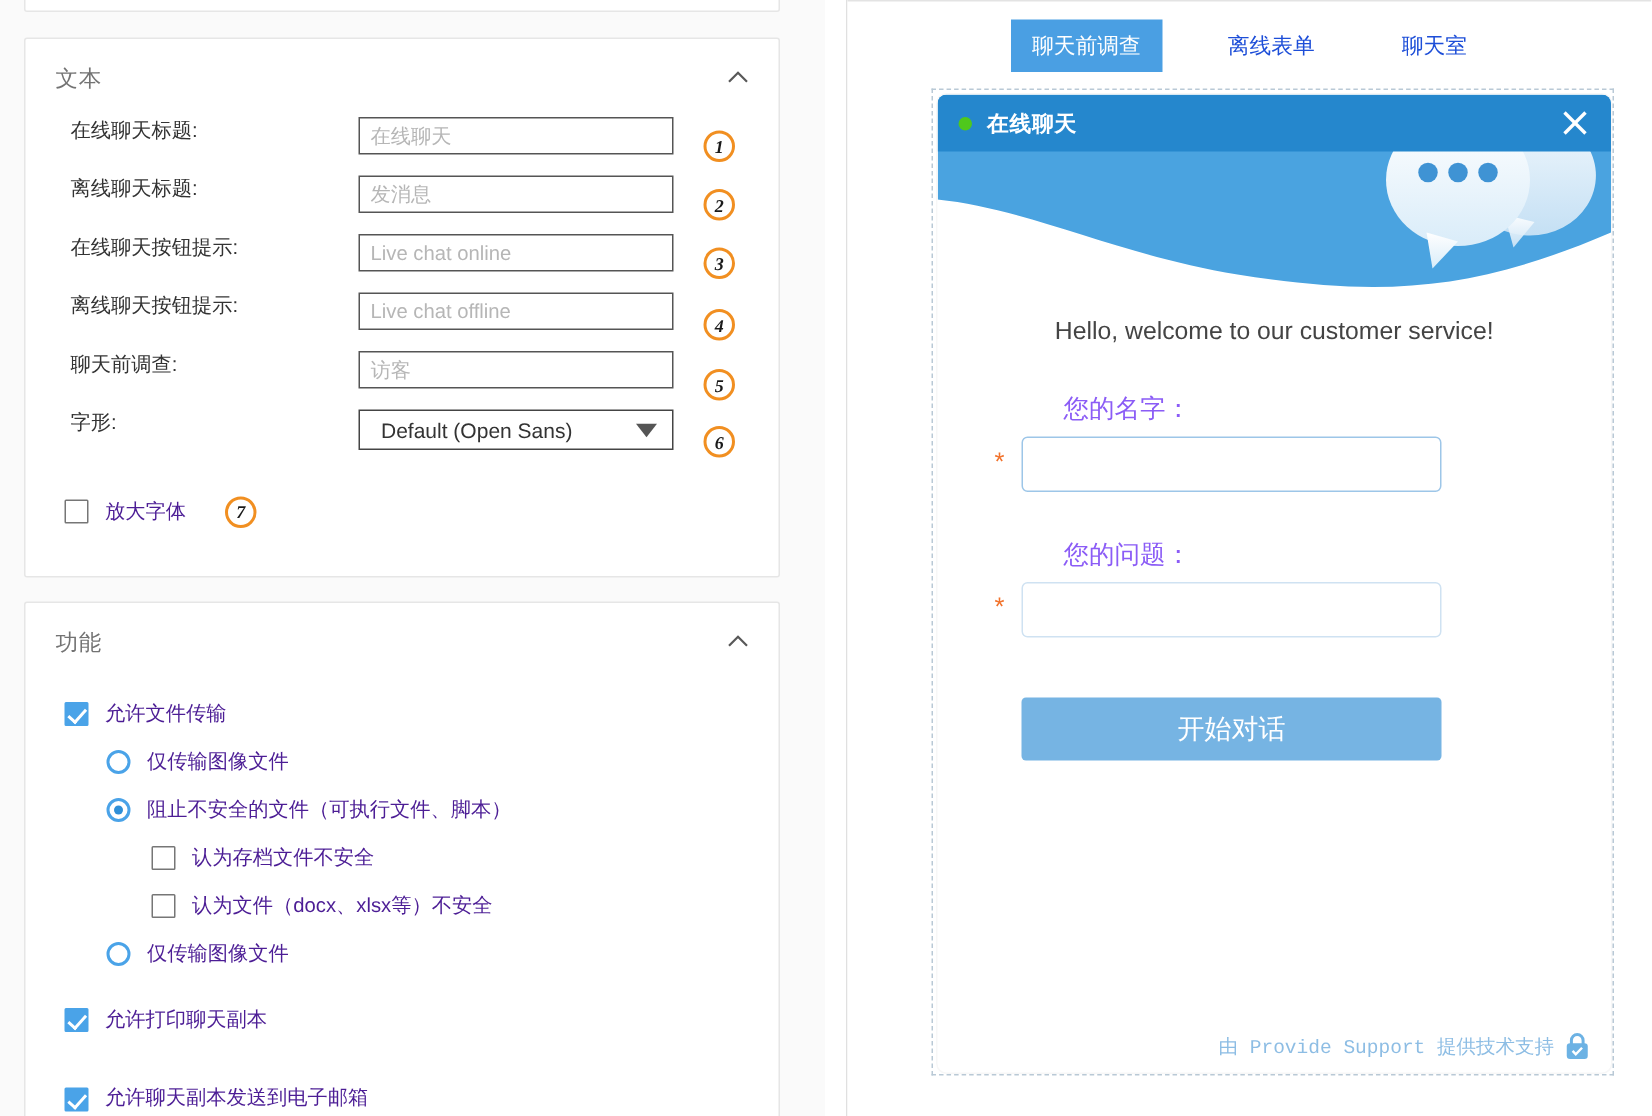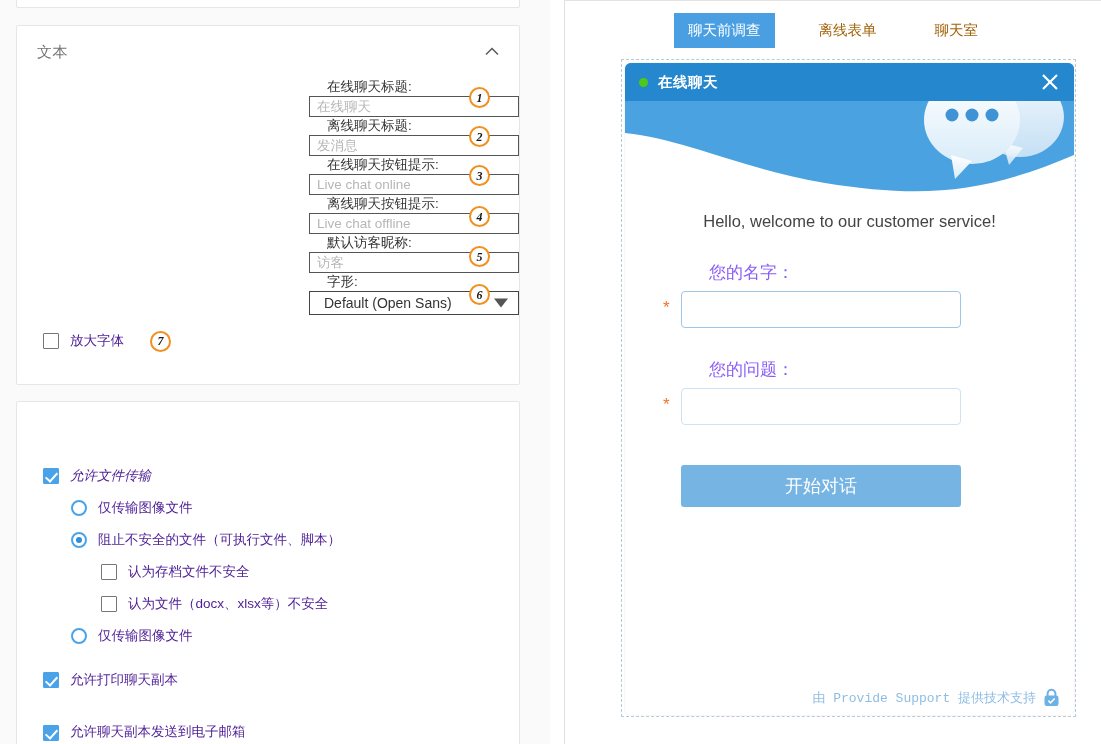--- a/index.html
+++ b/index.html
@@ -44,23 +44,22 @@
   .collapse-caret {
     position: absolute; right: 18px; top: 17px;
     width: 18px; height: 18px;
   }
   .collapse-caret svg { display: block; }
 
   
   .form-row {
     position: relative;
     height: 39px;
-    display: flex; align-items: flex-end;
+    display: flex; align-items: flex-start;
     padding-left: 30px;
-    flex-direction: column;
   }
   .form-label {
     font-size: 13.5px; color: #333;
     width: 192px; flex: none;
   }
   .txtfield {
     width: 210px; height: 25px;
     border: 1px solid #555;
     background: #fff;
     font-size: 13.5px;
@@ -168,21 +167,21 @@
   }
 
   #tabs {
     position: absolute; left: 0; top: 13px;
     width: 536px;
     display: flex; justify-content: center;
     gap: 30px;
   }
   .tab {
     font-size: 14.5px;
-    color: #a16207;
+    color: #1d4ed8;
     padding: 8px 14px;
     white-space: nowrap;
     cursor: pointer;
   }
   .tab.active {
     background: #4a9fe3;
     color: #ffffff;
   }
 
   
@@ -330,21 +329,21 @@
           <span class="badge badge-col" style="top:9px;">3</span>
         </div>
 
         <div class="form-row">
           <span class="form-label">离线聊天按钮提示:</span>
           <input class="txtfield" type="text" placeholder="Live chat offline" style="">
           <span class="badge badge-col" style="top:11px;">4</span>
         </div>
 
         <div class="form-row">
-          <span class="form-label">默认访客昵称:</span>
+          <span class="form-label">聊天前调查:</span>
           <input class="txtfield" type="text" placeholder="访客" style="">
           <span class="badge badge-col" style="top:12px;">5</span>
         </div>
 
         <div class="form-row" style="height:42px;">
           <span class="form-label">字形:</span>
           <div class="selectfield">
             <span>Default (Open Sans)</span>
             <span class="arrow"></span>
           </div>
@@ -354,24 +353,32 @@
         <div class="chk-row" style="padding-left:26px; margin-top:10px;">
           <span class="box"></span>
           <span class="chk-label">放大字体</span>
           <span class="badge" style="position:relative; margin-left:26px; top:0;">7</span>
         </div>
 
       </div>
     </section>
 
     <section class="panel" id="panel-features">
+      <div class="panel-head">
+        <span class="panel-title">功能</span>
+        <span class="collapse-caret">
+          <svg width="18" height="18" viewBox="0 0 18 18">
+            <polyline points="3,11.5 9,5.5 15,11.5" fill="none" stroke="#5a5a5a" stroke-width="1.5"></polyline>
+          </svg>
+        </span>
+      </div>
 
       <div style="position:absolute; left:0; top:58px; width:100%;">
 
-        <div class="chk-row" style="padding-left:26px;font-style:italic;">
+        <div class="chk-row" style="padding-left:26px;">
           <span class="box checked"></span>
           <span class="chk-label">允许文件传输</span>
         </div>
 
         <div class="chk-row" style="padding-left:54px;">
           <span class="radio"></span>
           <span class="chk-label">仅传输图像文件</span>
         </div>
 
         <div class="chk-row" style="padding-left:54px;">

